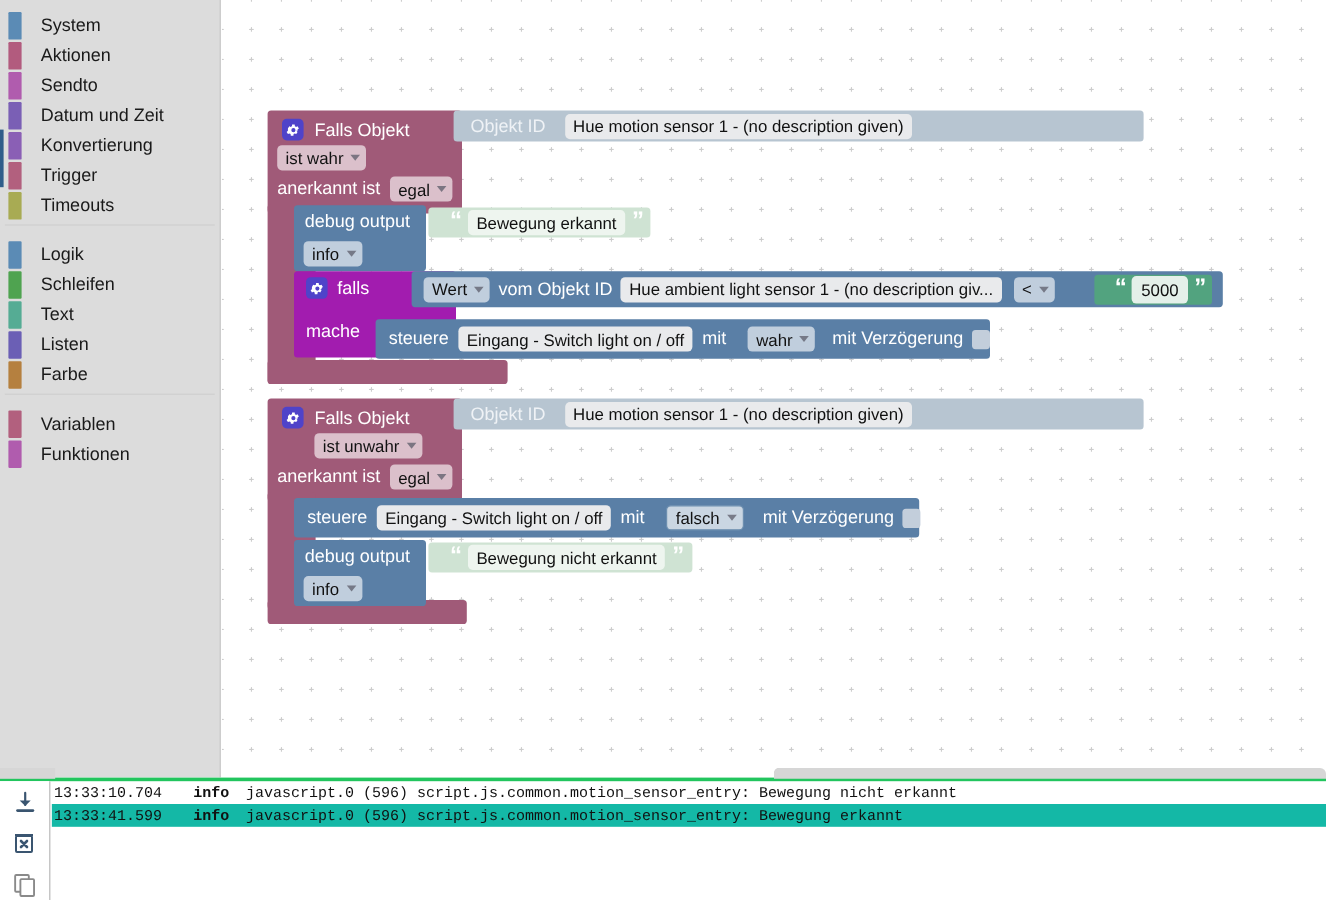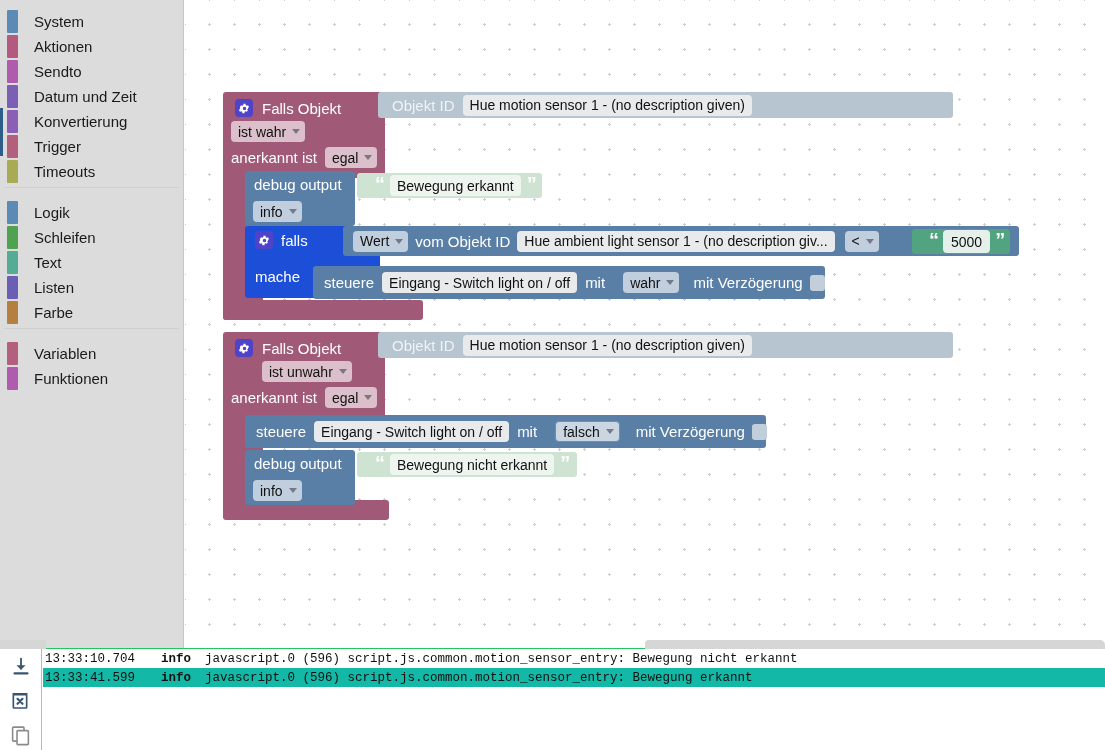--- a/index.html
+++ b/index.html
@@ -131,33 +131,34 @@
 
   
   .objid {
     position: absolute;
     background: #b7c5d1;
     border-radius: 3px;
     display: flex; align-items: center;
     padding: 0 6px 0 14px;
     color: #ffffff; font-size: 15px;
     white-space: nowrap;
+    gap: 8px;
   }
   .objid .lbl { color: #f2f5f8; margin-right: 8px; opacity: .95; }
 
   
   .act {
     position: absolute;
     background: #5a7fa6;
     border-radius: 3px;
     display: flex; align-items: center;
     color: #ffffff; font-size: 15px;
     white-space: nowrap;
   }
-  .act.dark { background: #1d4ed8; }
+  .act.dark { background: #a21caf; }
 
   
   .cmp {
     position: absolute;
     background: #5a7fa6;
     border-radius: 3px;
     display: flex; align-items: center;
     color: #ffffff; font-size: 15px; white-space: nowrap;
   }
 
@@ -205,21 +206,21 @@
     width: 15px; height: 16px;
     background: #c3cedb; border-radius: 3px;
     margin-left: 7px; flex: none;
   }
 
   
   #logpanel {
     position: absolute; left: 0; top: 648px;
     width: 1105px; height: 102px;
     background: #ffffff;
-    border-top: 1px solid #22c55e;
+    border-top: 3px solid #22c55e;
   }
   #log-toolbar {
     position: absolute; left: 0; top: 0;
     width: 42px; height: 102px;
     background: #ffffff;
     border-right: 1px solid #b9b9b9;
     display: flex; flex-direction: column;
     align-items: center; padding-top: 7px; gap: 12px;
   }
   #log-toolbar .ticon { cursor: pointer; width: 22px; height: 22px; }

